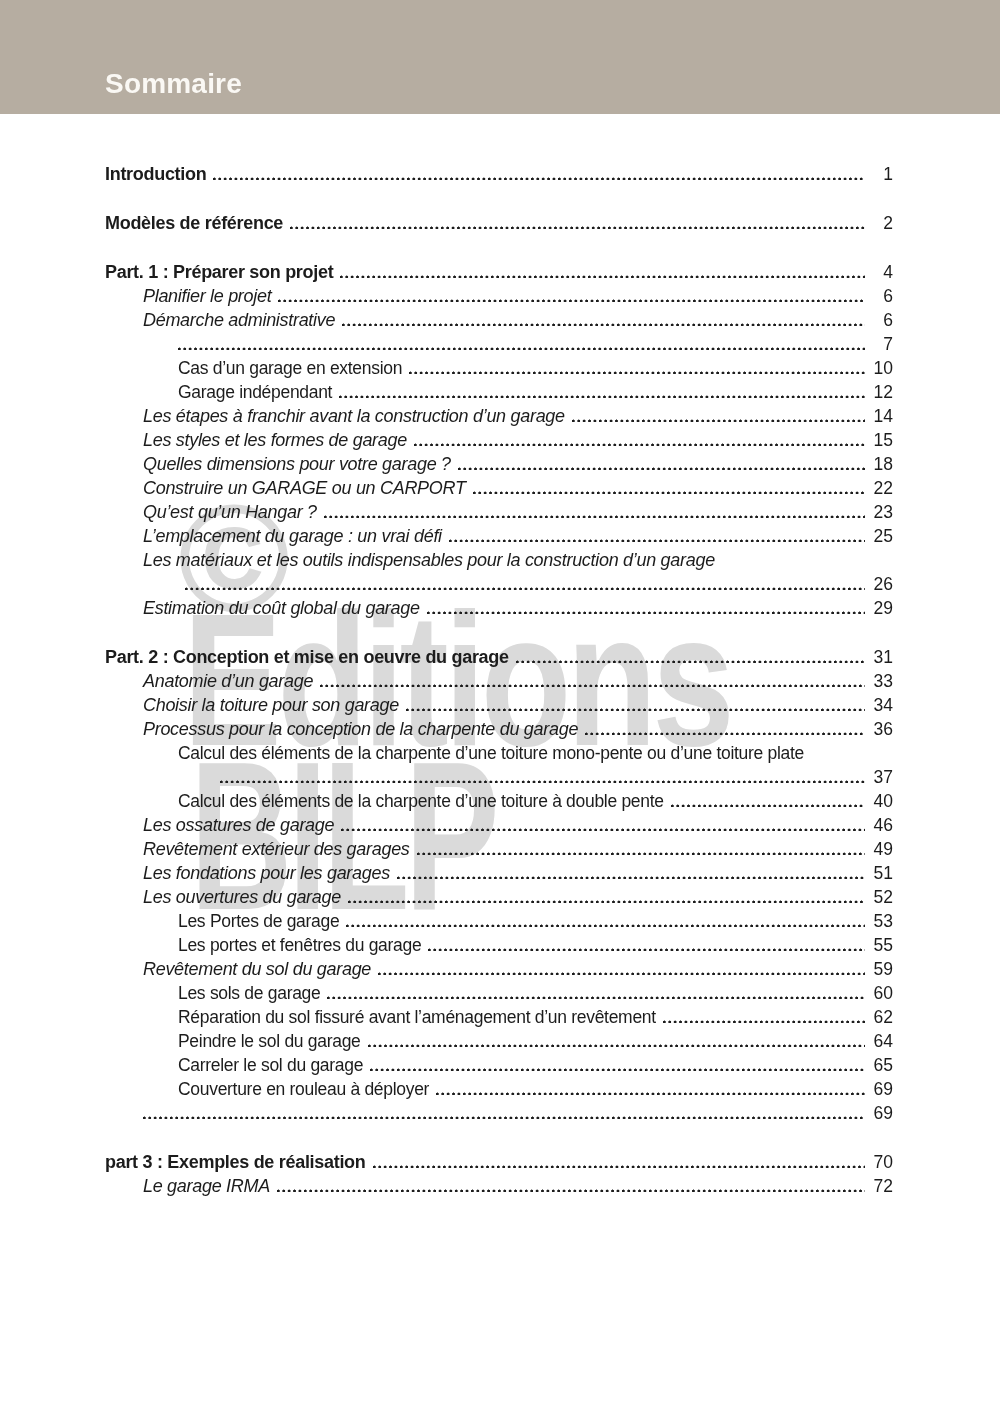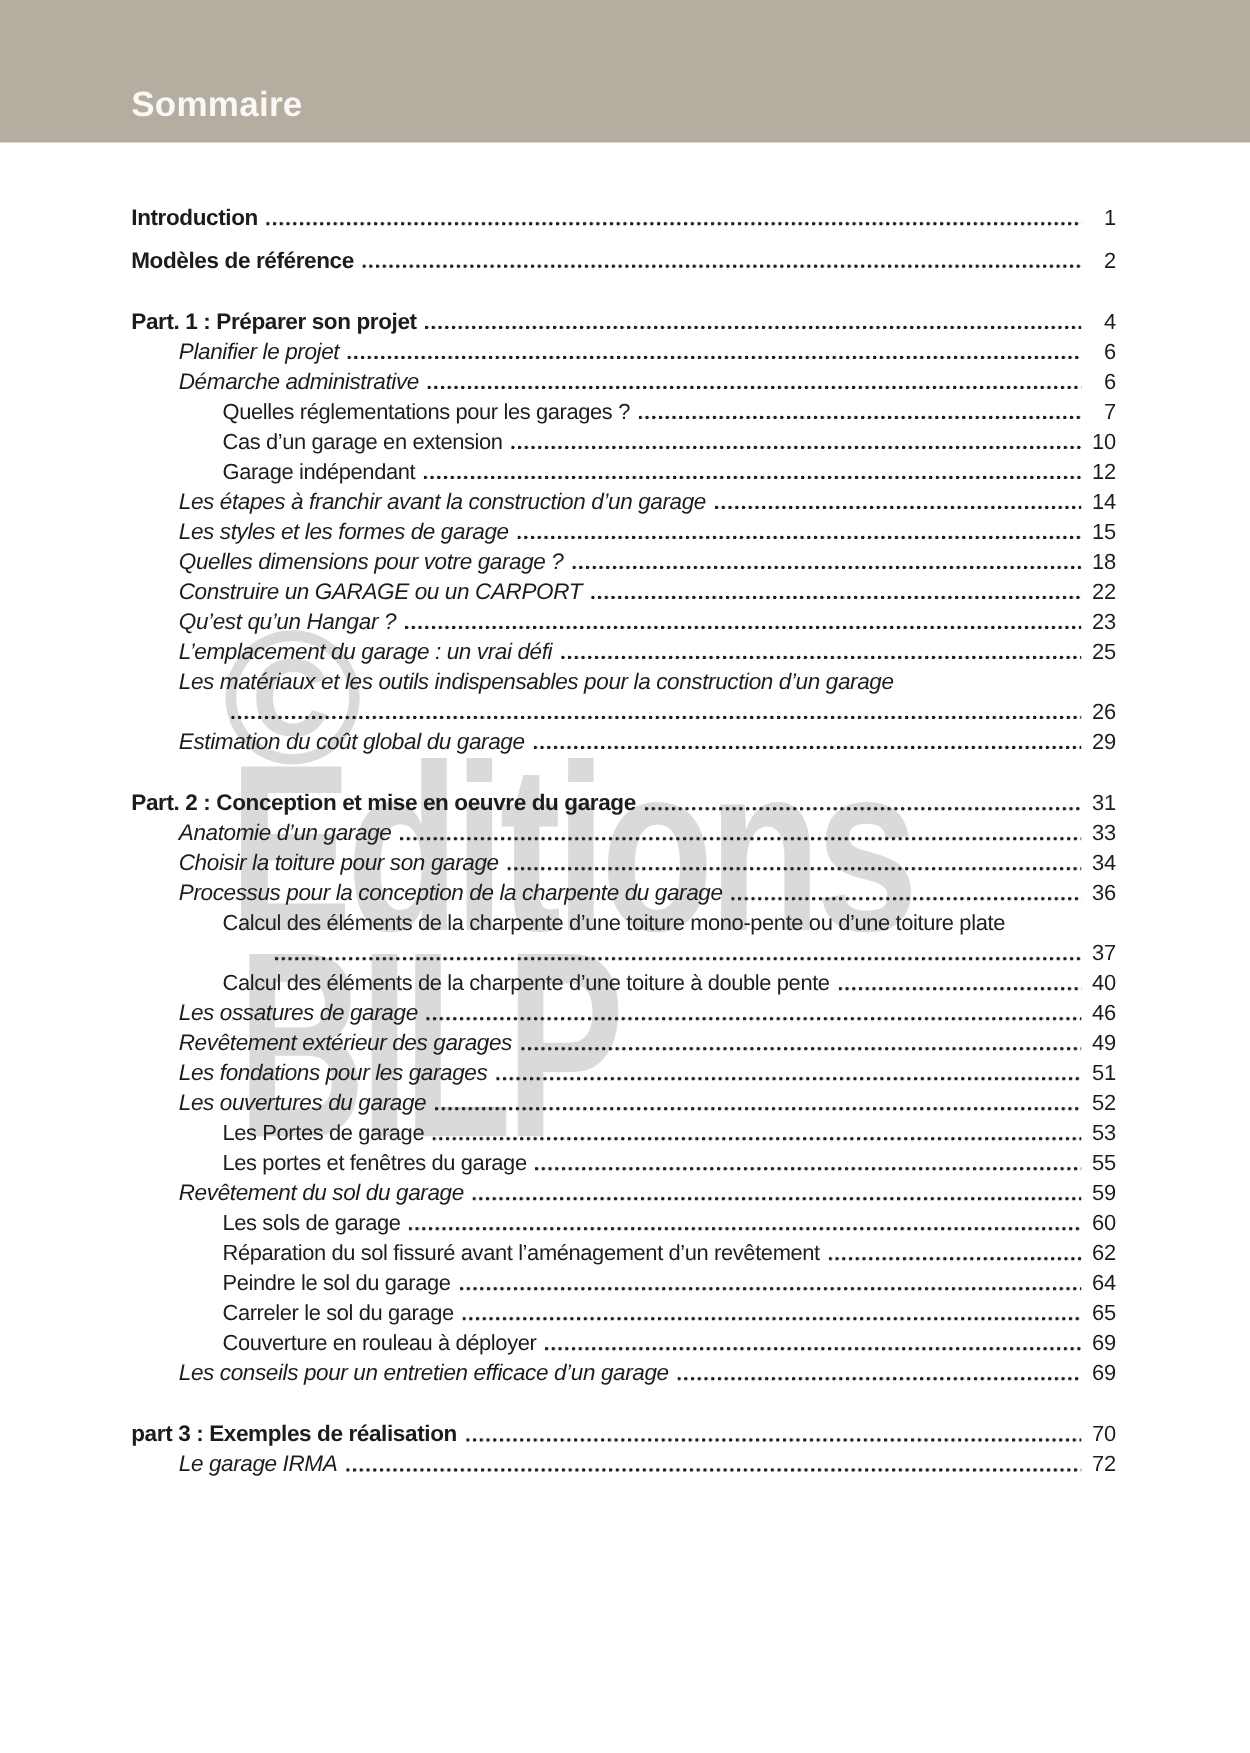--- a/index.html
+++ b/index.html
@@ -68,42 +68,41 @@
   <div class="wm wm-copy">©</div>
   <div class="wm wm-line1">Editions</div>
   <div class="wm wm-line2">BILP</div>
 
   <div class="toc">
       <div class="toc-row lvl0">
     <span class="toc-label">Introduction</span>
     <span class="toc-leader"></span>
     <span class="toc-page">1</span>
   </div>
-      <div class="toc-row lvl0" style="margin-top: 10px;">
+      <div class="toc-row lvl0" style="margin-top: 25px;">
     <span class="toc-label">Modèles de référence</span>
     <span class="toc-leader"></span>
     <span class="toc-page">2</span>
   </div>
       <div class="toc-row lvl0" style="margin-top: 25px; align-items: flex-end;">
     <span class="toc-label">Part. 1 : Préparer son projet</span>
     <span class="toc-leader"></span>
     <span class="toc-page">4</span>
   </div>
       <div class="toc-row lvl1">
     <span class="toc-label">Planifier le projet</span>
     <span class="toc-leader"></span>
     <span class="toc-page">6</span>
   </div>
       <div class="toc-row lvl1">
     <span class="toc-label">Démarche administrative</span>
     <span class="toc-leader"></span>
     <span class="toc-page">6</span>
   </div>
       <div class="toc-row lvl2">
-    <span class="toc-label">Quelles réglementations pour les garages ?</span>
     <span class="toc-leader"></span>
     <span class="toc-page">7</span>
   </div>
       <div class="toc-row lvl2">
     <span class="toc-label">Cas d’un garage en extension</span>
     <span class="toc-leader"></span>
     <span class="toc-page">10</span>
   </div>
       <div class="toc-row lvl2">
     <span class="toc-label">Garage indépendant</span>
@@ -242,21 +241,20 @@
     <span class="toc-label">Carreler le sol du garage</span>
     <span class="toc-leader"></span>
     <span class="toc-page">65</span>
   </div>
       <div class="toc-row lvl2">
     <span class="toc-label">Couverture en rouleau à déployer</span>
     <span class="toc-leader"></span>
     <span class="toc-page">69</span>
   </div>
       <div class="toc-row lvl1">
-    <span class="toc-label">Les conseils pour un entretien efficace d’un garage</span>
     <span class="toc-leader"></span>
     <span class="toc-page">69</span>
   </div>
       <div class="toc-row lvl0" style="margin-top: 25px;">
     <span class="toc-label">part 3 : Exemples de réalisation</span>
     <span class="toc-leader"></span>
     <span class="toc-page">70</span>
   </div>
       <div class="toc-row lvl1">
     <span class="toc-label">Le garage IRMA</span>

